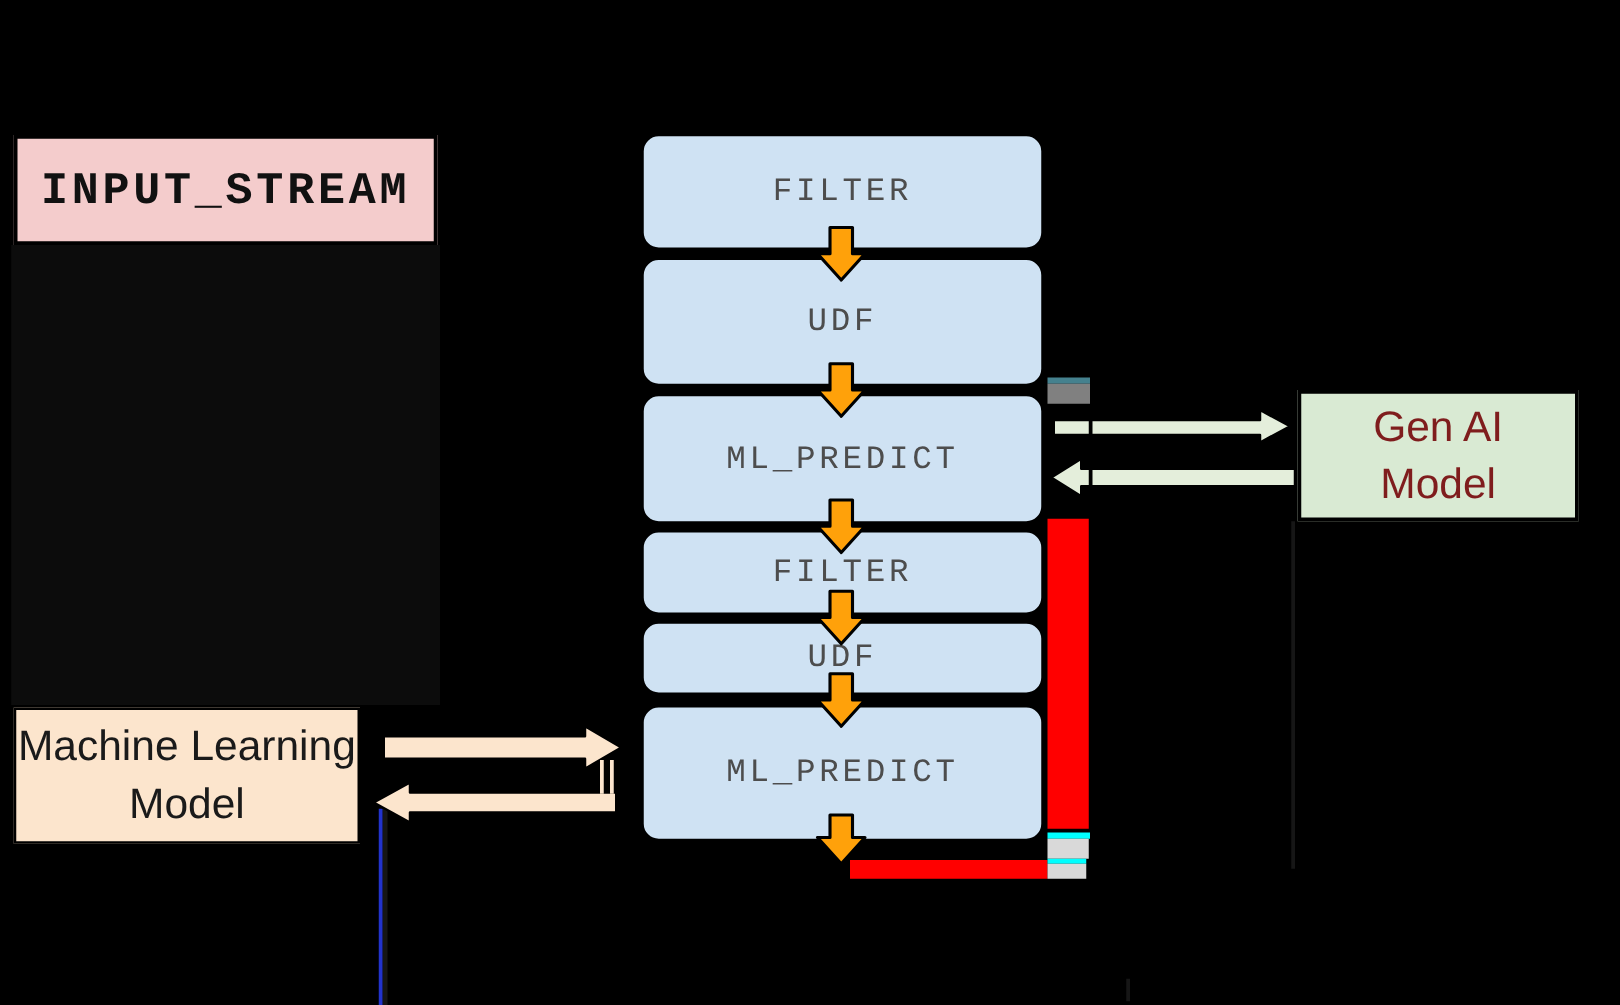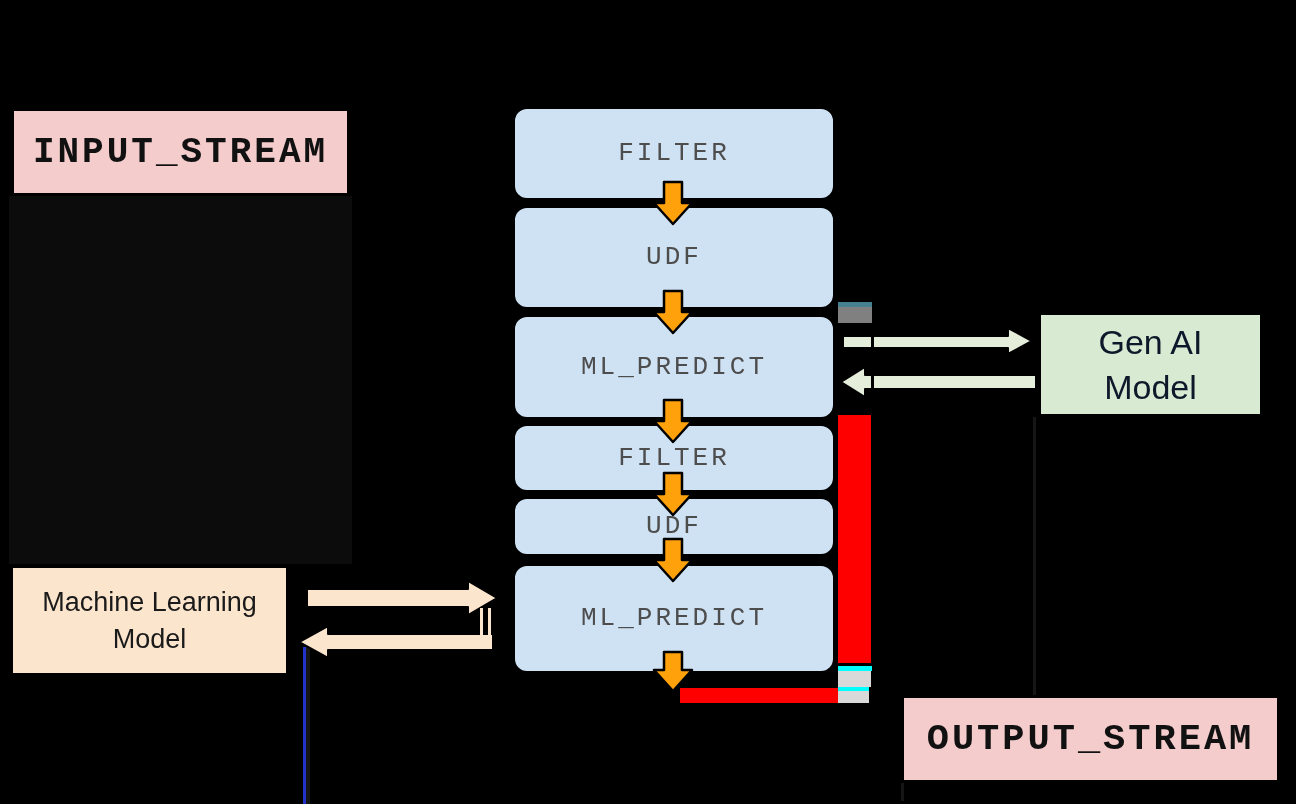--- a/index.html
+++ b/index.html
@@ -22,23 +22,23 @@
     font-family:"Liberation Mono","DejaVu Sans Mono",monospace;
     font-size:26px;letter-spacing:3px;line-height:1.5;}
   #step-0{top:107px;height:93px;}
   #step-1{top:206px;height:103px;}
   #step-2{top:315px;height:104px;}
   #step-3{top:424px;height:68px;}
   #step-4{top:497px;height:59px;}
   #step-5{top:564px;height:109px;}
   
   #genai-box{left:1038px;top:312px;width:225px;height:105px;border:3px solid #000;
-    font-size:34px;line-height:1.3;color:#0f172a;}
+    font-size:34px;line-height:1.3;color:#7f1d1d;}
   #mlmodel-box{left:11px;top:566px;width:277px;height:109px;border:2.5px solid #000;
-    font-size:27px;line-height:1.35;color:#1a1a1a;}
+    font-size:34px;line-height:1.35;color:#1a1a1a;}
   #overlay{position:absolute;left:0;top:0;width:1296px;height:804px;pointer-events:none;}
 </style>
 </head>
 <body>
 
 <div id="stage" style="background: rgb(0, 0, 0);">
 
   <div id="input-panel" style="background: rgb(12, 12, 12);"></div>
   <div id="input-header" class="box" style="background: rgb(244, 204, 204);">
     <span>INPUT_STREAM</span>
@@ -66,23 +66,20 @@
   <div id="genai-box" class="box" style="background: rgb(217, 234, 211);">
     <span>Gen AI</span>
     <span>Model</span>
   </div>
 
   <div id="mlmodel-box" class="box" style="background: rgb(252, 229, 205);">
     <span>Machine Learning</span>
     <span>Model</span>
   </div>
 
-  <div id="output-box" class="box" style="background: rgb(244, 204, 204);">
-    <span>OUTPUT_STREAM</span>
-  </div>
 
   <svg id="overlay" xmlns="http://www.w3.org/2000/svg">
 
     <rect x="1033" y="417" width="3" height="278" fill="#161616"></rect>
     <rect x="901" y="783" width="3" height="18" fill="#161616"></rect>
     <rect x="306" y="647" width="4" height="157" fill="#161616"></rect>
     <rect x="303" y="647" width="3" height="157" fill="#2233cc"></rect>
 
     <polygon points="664,182 682,182 682,203 692,203 673,224 654,203 664,203" stroke="#000" stroke-width="2.5" stroke-linejoin="round" fill="#ffa10a"></polygon>
     <polygon points="664,291 682,291 682,312 692,312 673,333 654,312 664,312" stroke="#000" stroke-width="2.5" stroke-linejoin="round" fill="#ffa10a"></polygon>

